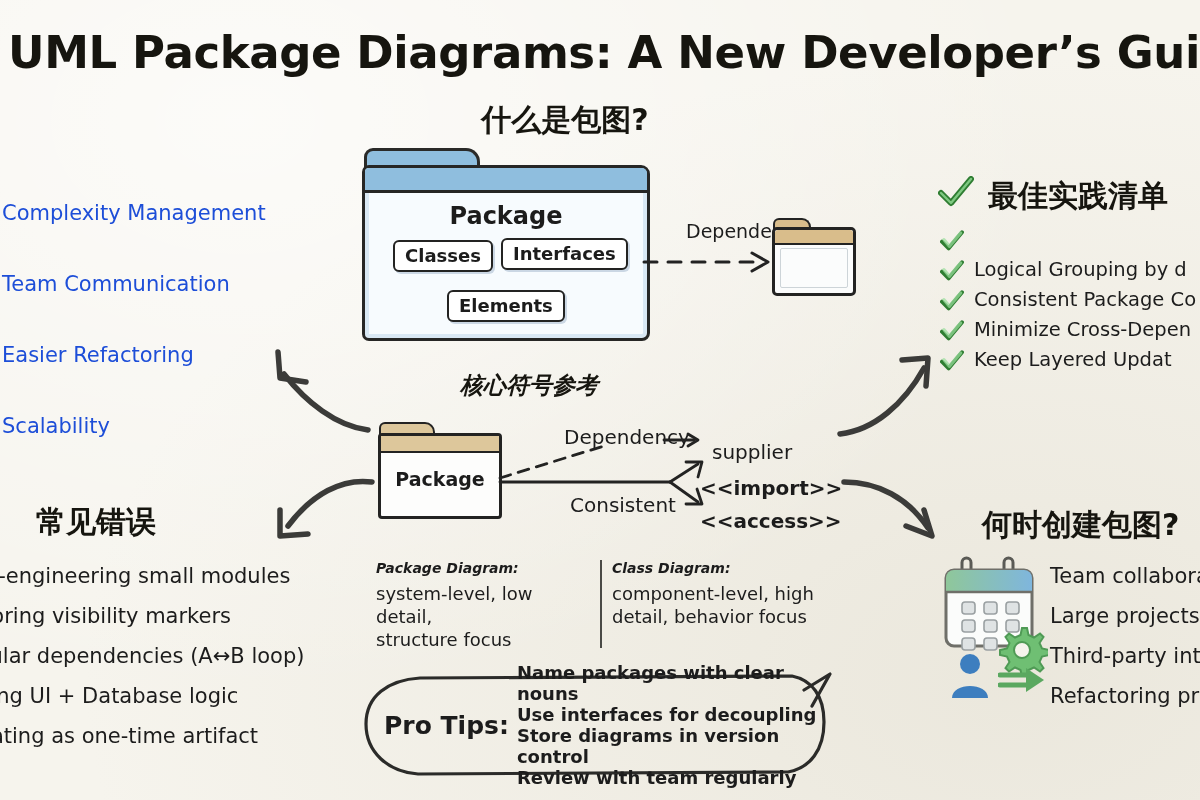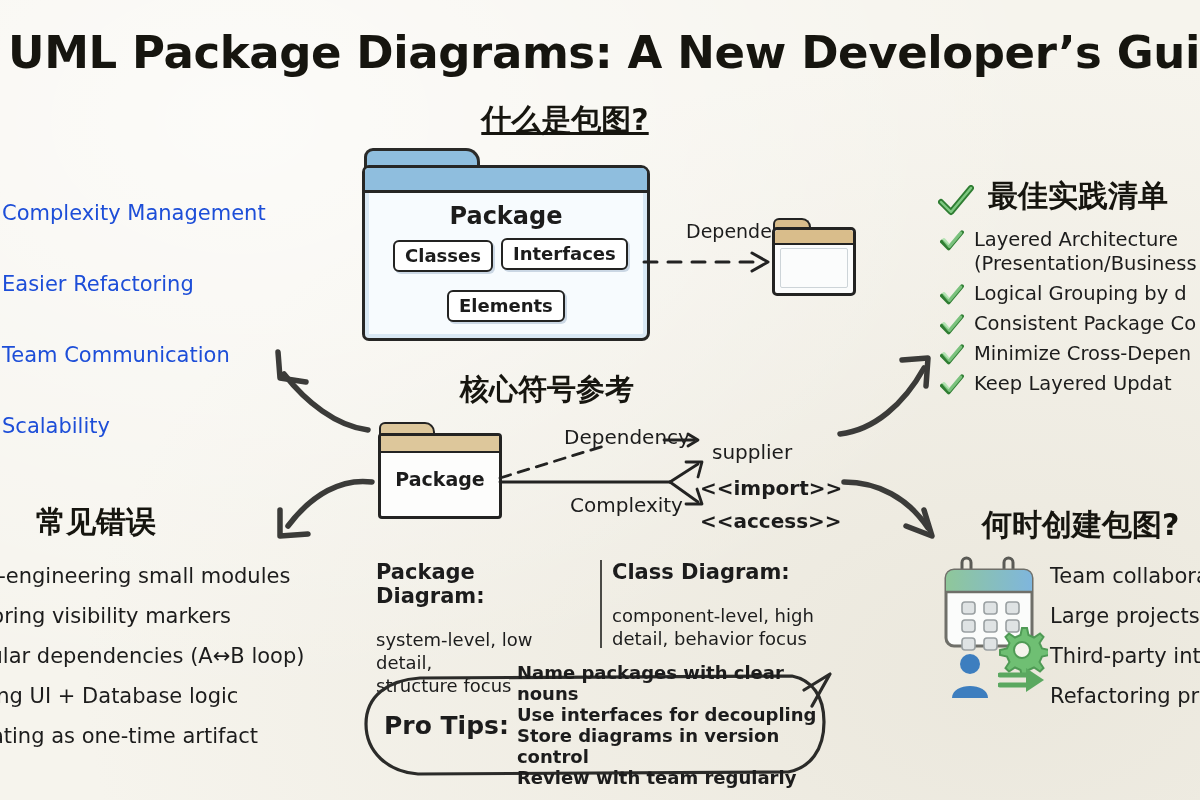--- a/index.html
+++ b/index.html
@@ -44,35 +44,35 @@
   }
   .subtitle {
     position: absolute;
     left: 0;
     top: 100px;
     width: 1130px;
     text-align: center;
     font-size: 30px;
     font-weight: 700;
     color: #16150f;
-    text-decoration: underline;
   }
   .sect-title-cn {
     font-size: 30px;
     font-weight: 700;
     color: #16150f;
     white-space: nowrap;
   }
   .sect-title-center {
     position: absolute;
     left: 460px;
     top: 370px;
-    font-size: 29px;
+    font-size: 23px;
     font-weight: 700;
     white-space: nowrap;
+    font-style: italic;
   }
 
   
   .benefits { position: absolute; left: 2px; top: 200px; width: 330px; }
   .benefit {
     font-size: 21px;
     height: 71px;
     line-height: 26px;
     white-space: nowrap;
     color: #1d4ed8;
@@ -199,21 +199,21 @@
     text-align: center; font-size: 19px; font-weight: 600;
   }
 
   .rel-label { position: absolute; font-size: 20px; white-space: nowrap; margin-left: 38px; }
   .rel-target { position: absolute; font-size: 20px; white-space: nowrap; margin-top: 15px; }
 
   
   .bp-head {
     position: absolute;
     left: 938px; top: 176px;
-    display: flex; align-items: flex-end; gap: 14px;
+    display: flex; align-items: flex-start; gap: 14px;
   }
   .bp-list { position: absolute; left: 940px; top: 228px; width: 268px; }
   .bp-row {
     display: flex;
     align-items: flex-start;
     gap: 10px;
     margin-bottom: 6px;
   }
   .bp-text {
     font-size: 19.5px;
@@ -228,21 +228,21 @@
   .mistake {
     font-size: 21px;
     line-height: 40px;
     white-space: nowrap;
   }
 
   
   .compare { position: absolute; left: 376px; top: 560px; width: 450px; display: flex; }
   .compare-col { width: 212px; }
   .compare-col.right { padding-left: 24px; }
-  .cmp-head { font-size: 21px; font-weight: 700; margin-bottom: 20px; }
+  .cmp-head { font-size: 14px; font-weight: 700; margin-bottom: 6px; font-style: italic; }
   .cmp-body { font-size: 18px; line-height: 23px; }
   .compare-div {
     position: absolute;
     left: 600px; top: 560px;
     width: 2px; height: 88px;
     background: #4a4a46;
   }
 
   
   .bubble {
@@ -280,22 +280,22 @@
 </head>
 <body>
 
 <div id="canvas">
 
   <div class="title">UML Package Diagrams: A New Developer’s Guide</div>
   <div class="subtitle">什么是包图?</div>
 
   <div class="benefits">
     <div class="benefit">Complexity Management</div>
+    <div class="benefit">Team Communication</div>
     <div class="benefit">Easier Refactoring</div>
-    <div class="benefit">Team Communication</div>
     <div class="benefit">Scalability</div>
   </div>
 
   <div class="folder-big">
     <div class="tab"></div>
     <div class="body">
       <div class="band"></div>
       <div class="pkg-label">Package</div>
       <div class="chip" style="left:28px; top:72px;">Classes</div>
       <div class="chip" style="left:136px; top:70px;">Interfaces</div>
@@ -359,40 +359,38 @@
     <path d="M192 84 L208 84 L203 69" fill="none" stroke="#232322" stroke-width="2.8" stroke-linejoin="round" stroke-linecap="round"></path>
   </svg>
 
   <div class="rel-label" style="left:526px; top:425px;">Dependency</div>
   <svg class="layer" style="left:662px; top:430px;" width="44" height="20">
     <line x1="2" y1="10" x2="32" y2="10" stroke="#232322" stroke-width="2.8" stroke-linecap="round"></line>
     <path d="M26 4 L36 10 L26 16" fill="none" stroke="#232322" stroke-width="2.8" stroke-linejoin="round" stroke-linecap="round"></path>
   </svg>
   <div class="rel-target" style="left:712px; top:425px;">supplier</div>
 
-  <div class="rel-label" style="left:532px; top:493px;">Complexity</div>
+  <div class="rel-label" style="left:532px; top:493px;">Consistent</div>
   <div class="rel-target" style="left:700px; top:461px; font-weight:600;">&lt;&lt;import&gt;&gt;</div>
   <div class="rel-target" style="left:700px; top:494px; font-weight:600;">&lt;&lt;access&gt;&gt;</div>
 
   <div class="bp-head">
     <svg class="check" width="36" height="32" viewBox="0 0 36 32">
       <path d="M3 17 L13 27 L33 3" fill="none" stroke="#2f7d32" stroke-width="6" stroke-linecap="round" stroke-linejoin="round"></path>
       <path d="M3 17 L13 27 L33 3" fill="none" stroke="#8cd68f" stroke-width="2.4" stroke-linecap="round" stroke-linejoin="round" opacity="0.85"></path>
     </svg>
     <span class="sect-title-cn">最佳实践清单</span>
   </div>
 
   <div class="bp-list">
     <div class="bp-row">
       <svg class="check" width="24" height="22" viewBox="0 0 36 32" style="margin-top:2px;">
         <path d="M3 17 L13 27 L33 3" fill="none" stroke="#2f7d32" stroke-width="6" stroke-linecap="round" stroke-linejoin="round"></path>
         <path d="M6 14 L14 24 L31 4" fill="none" stroke="#9ade9d" stroke-width="5" stroke-linecap="round" stroke-linejoin="round" opacity="0.7"></path>
       </svg>
-      <span class="bp-text">Layered Architecture
-(Presentation/Business</span>
     </div>
     <div class="bp-row">
       <svg class="check" width="24" height="22" viewBox="0 0 36 32" style="margin-top:2px;">
         <path d="M3 17 L13 27 L33 3" fill="none" stroke="#2f7d32" stroke-width="6" stroke-linecap="round" stroke-linejoin="round"></path>
         <path d="M6 14 L14 24 L31 4" fill="none" stroke="#9ade9d" stroke-width="5" stroke-linecap="round" stroke-linejoin="round" opacity="0.7"></path>
       </svg>
       <span class="bp-text">Logical Grouping by d</span>
     </div>
     <div class="bp-row">
       <svg class="check" width="24" height="22" viewBox="0 0 36 32" style="margin-top:2px;">

